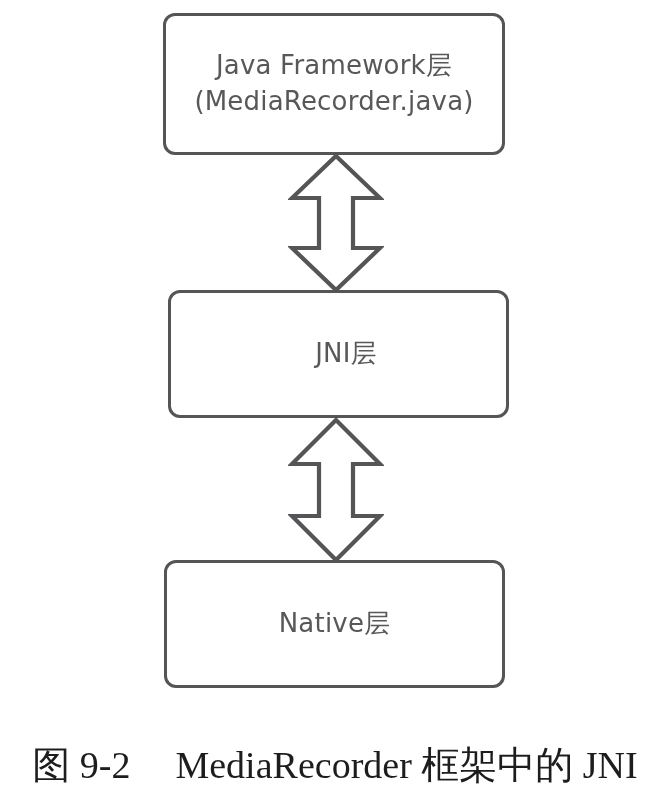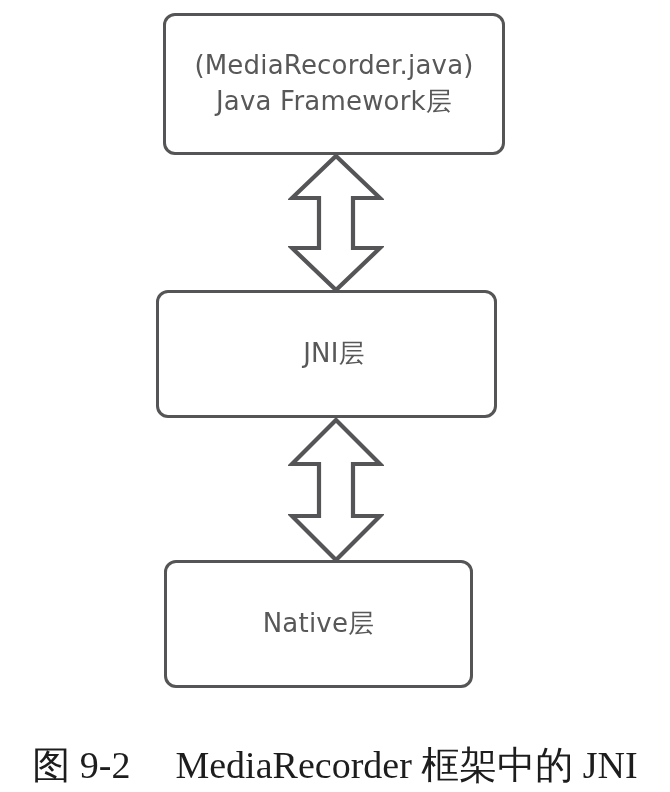--- a/index.html
+++ b/index.html
@@ -46,30 +46,30 @@
     white-space: nowrap;
   }
 
   #box-java-framework {
     left: 163px;
     top: 13px;
     width: 342px;
     height: 142px;
   }
   #box-jni {
-    left: 156px;
+    left: 168px;
     top: 290px;
     width: 341px;
     height: 128px;
     padding-left: 15px;
   }
   #box-native {
     left: 164px;
     top: 560px;
-    width: 309px;
+    width: 341px;
     height: 128px;
   }
 
   .arrow-connector {
     position: absolute;
     left: 288px;
     width: 96px;
   }
   #arrow-java-to-jni {
     top: 152px;
@@ -102,22 +102,22 @@
     display: inline-block;
     width: 26px;
   }
 </style>
 </head>
 <body>
 
 <div id="diagram-canvas">
 
   <div class="node-box" id="box-java-framework">
+    <div class="node-line">Java Framework层</div>
     <div class="node-line">(MediaRecorder.java)</div>
-    <div class="node-line">Java Framework层</div>
   </div>
 
   <div class="arrow-connector" id="arrow-java-to-jni">
     <svg viewBox="0 0 96 142" preserveAspectRatio="none">
       <polygon points="48,4 92,46 65,46 65,96 92,96 48,138 4,96 31,96 31,46 4,46" fill="#ffffff" stroke="#555456" stroke-width="4.2" stroke-linejoin="miter" vector-effect="non-scaling-stroke"></polygon>
     </svg>
   </div>
 
   <div class="node-box" id="box-jni">
     <div class="node-line">JNI层</div>

